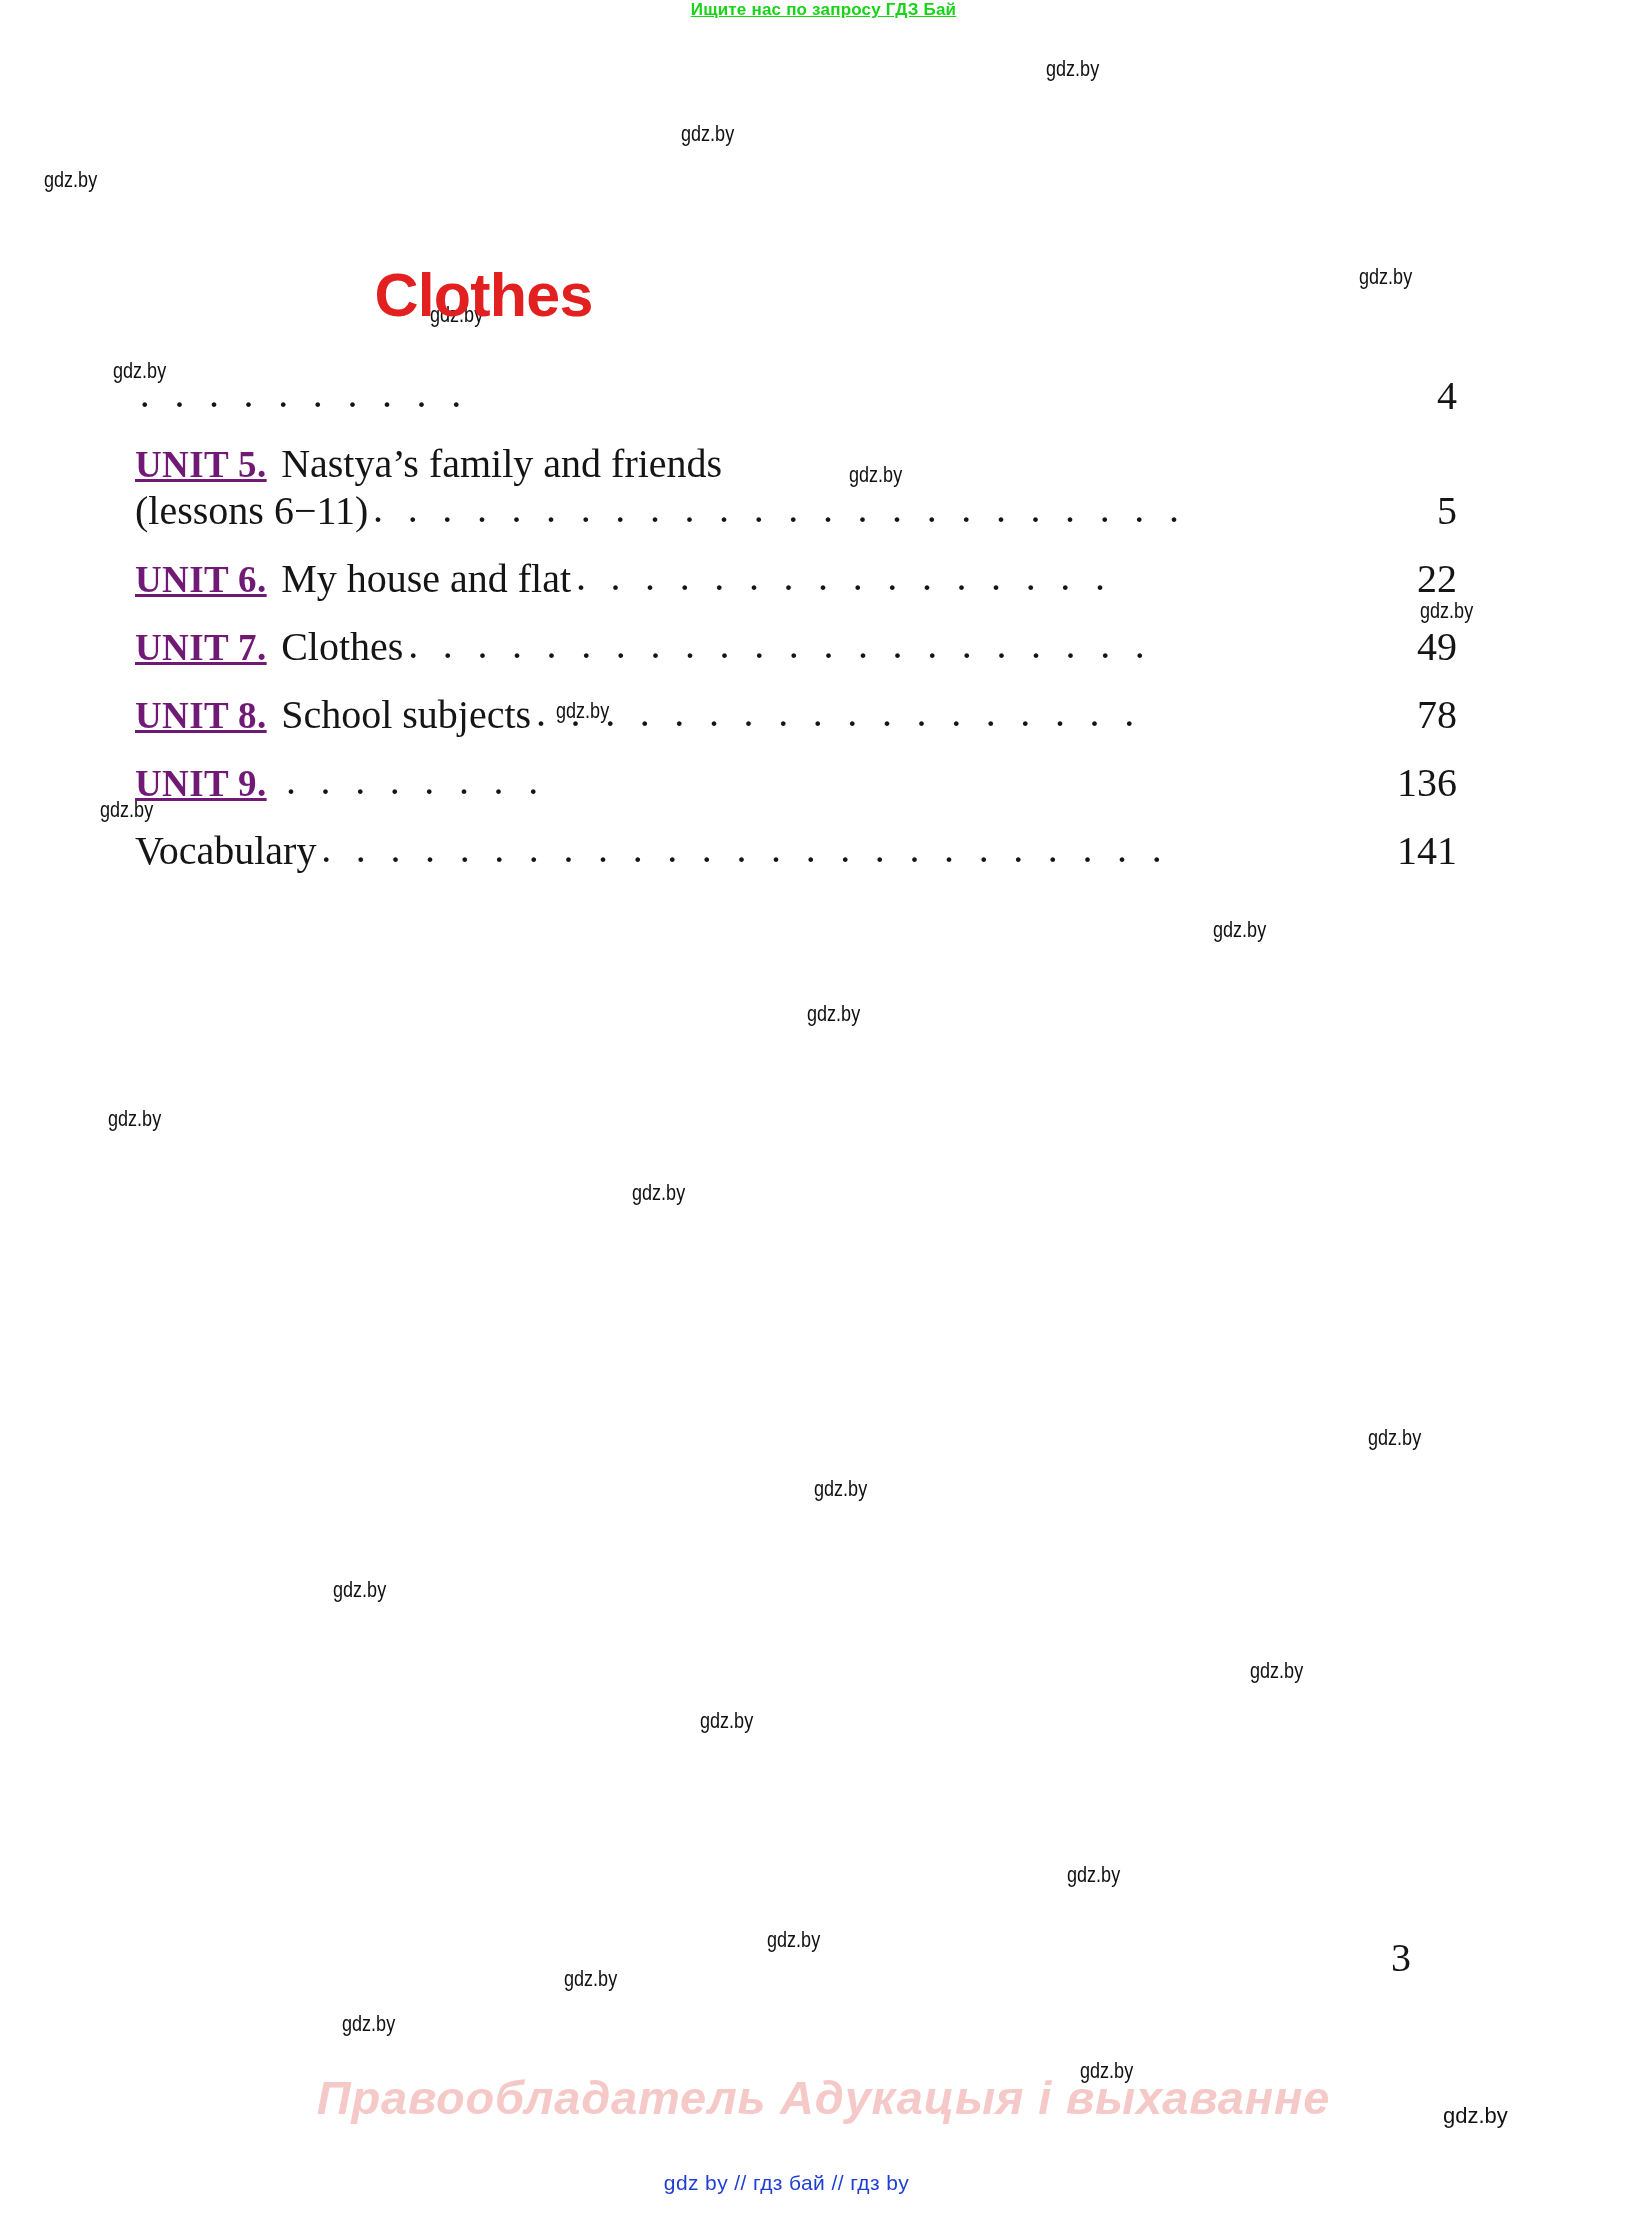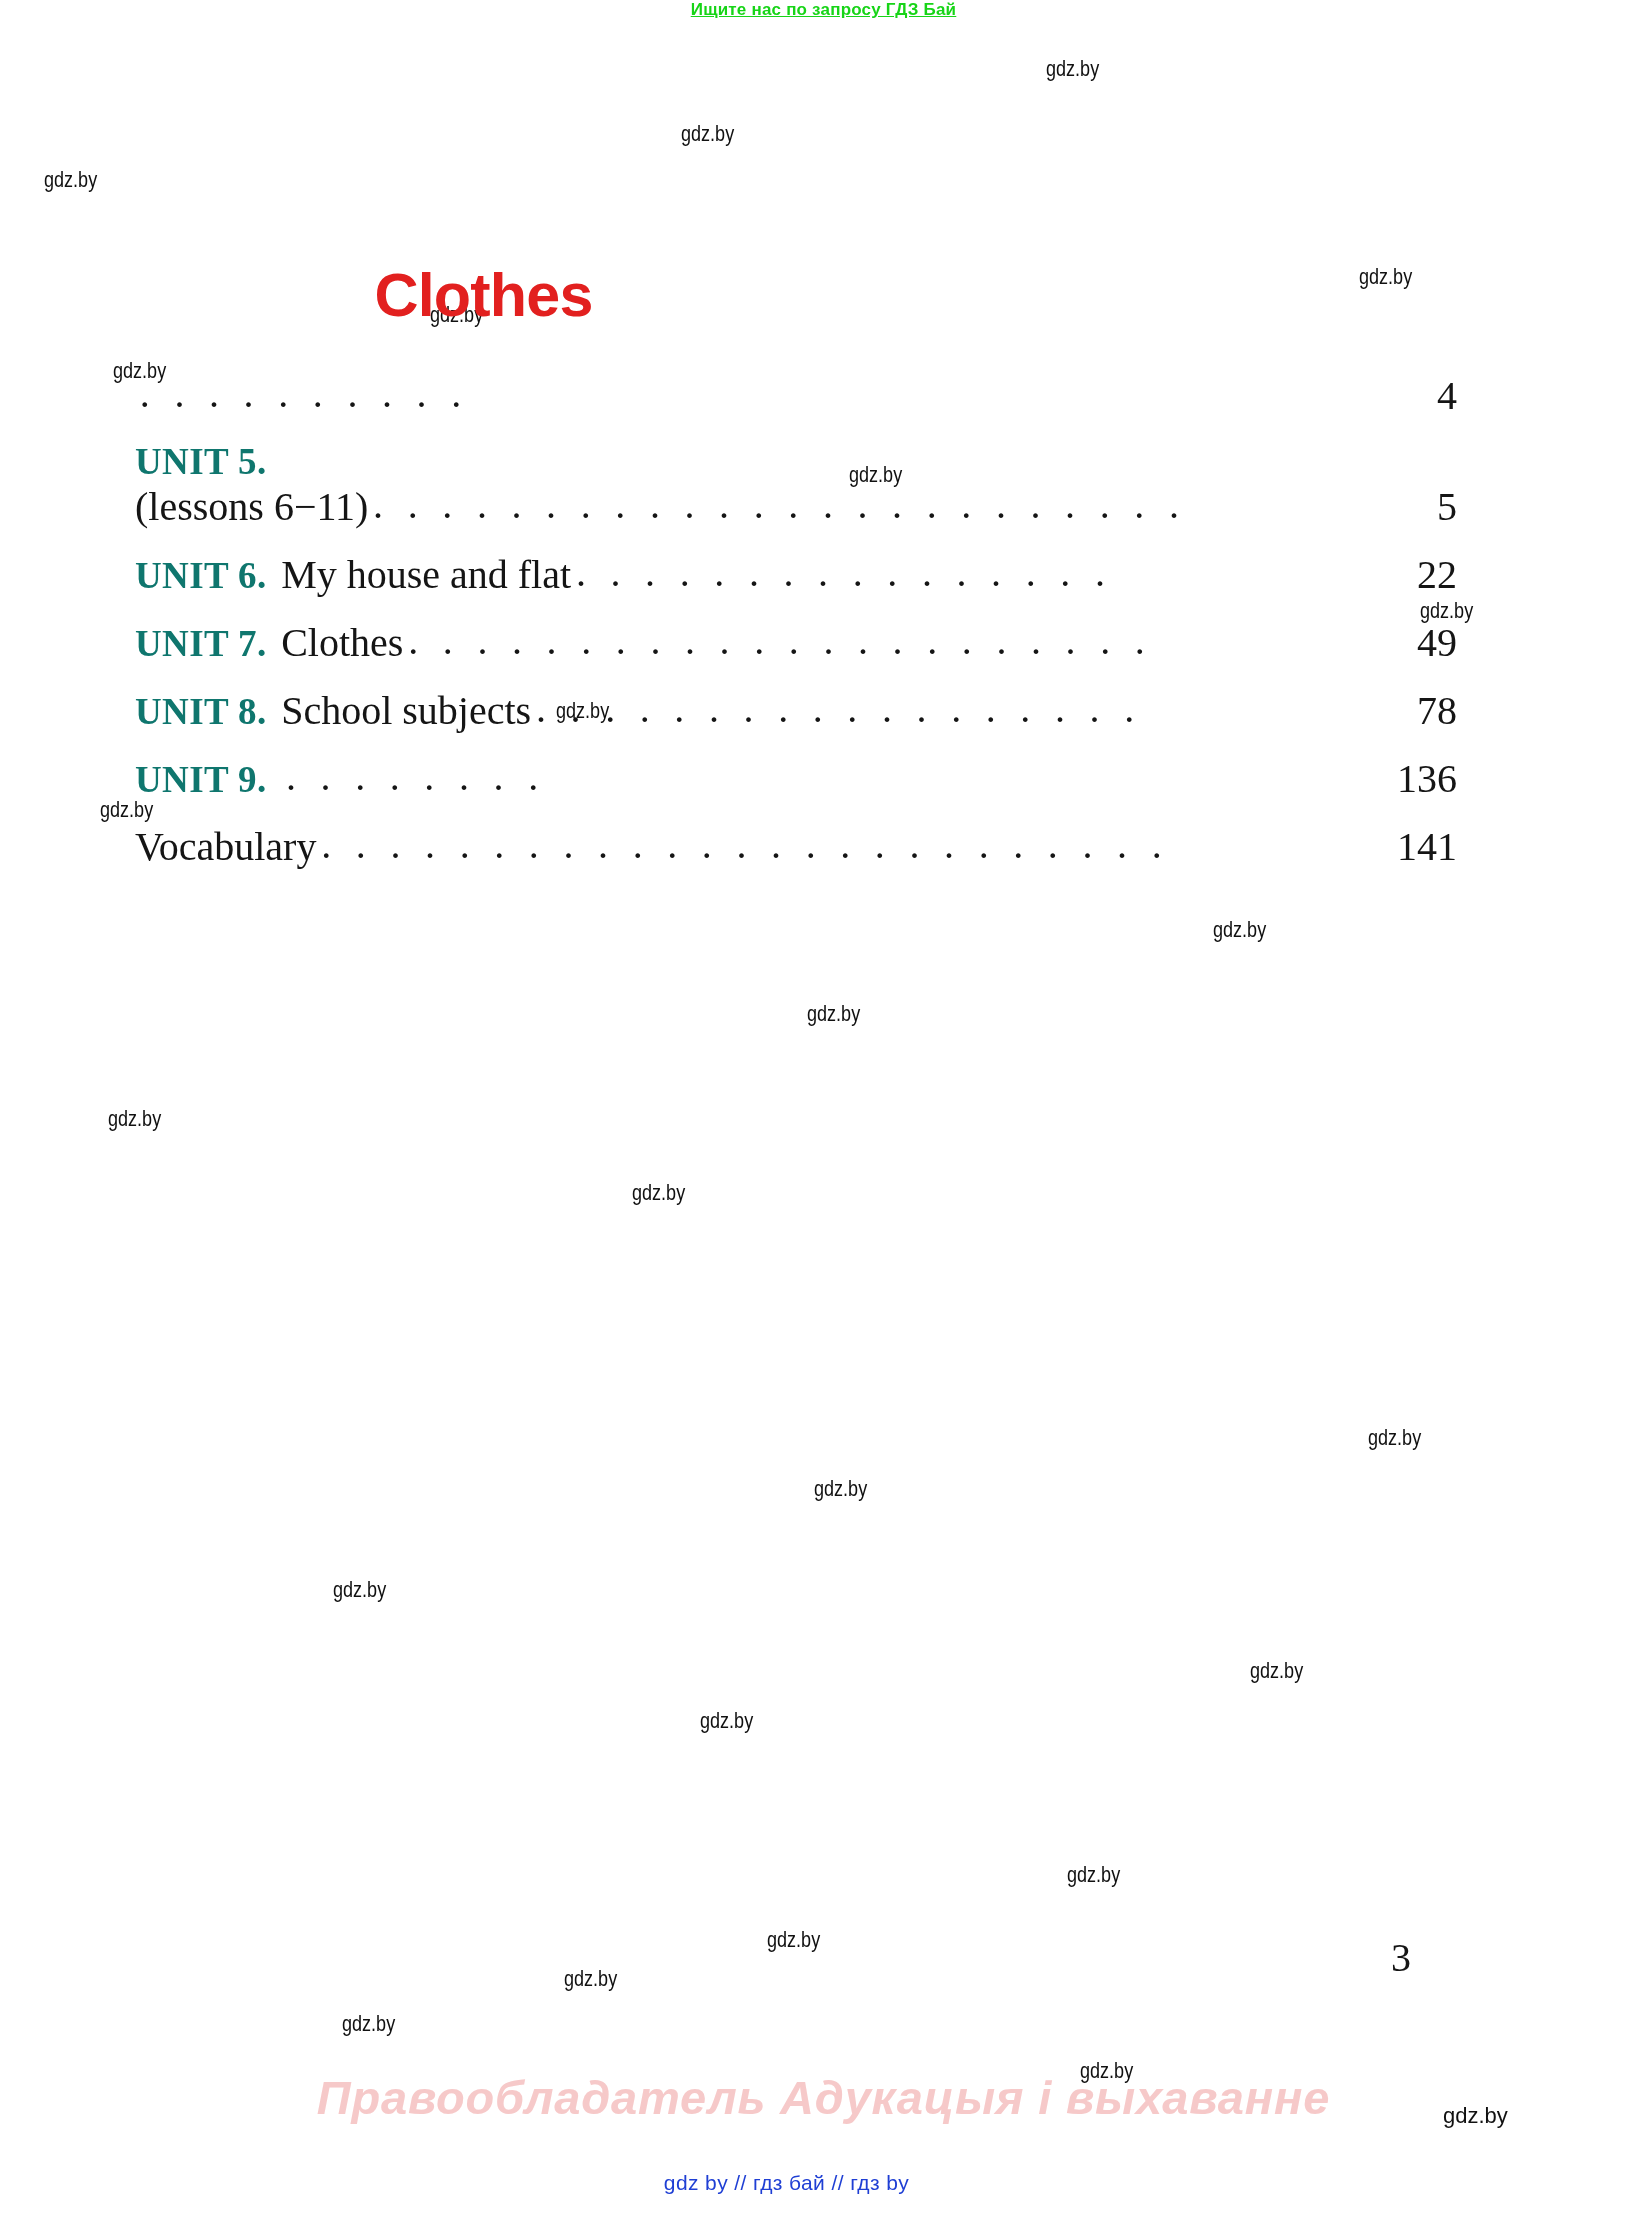--- a/index.html
+++ b/index.html
@@ -74,27 +74,28 @@
     align-items: baseline;
     width: 100%;
     margin-bottom: 21px;
     font-size: 40px;
     color: #151515;
     font-family: "Liberation Serif", serif;
   }
   .toc-row.tight { margin-bottom: 0px; }
 
   .unit-label {
-    color: #0f766e;
+    color: #701a75;
     font-weight: bold;
     font-size: 37px;
     letter-spacing: 0.4px;
     white-space: nowrap;
     padding-right: 14.5px;
     font-family: "Liberation Serif", serif;
+    text-decoration: underline;
   }
   .toc-title {
     white-space: nowrap;
     font-size: 40px;
   }
   .leader {
     flex: 1 1 auto;
     overflow: hidden;
     white-space: nowrap;
     margin: 0 6.4px 0 4.8px;
@@ -187,20 +188,21 @@
 
 <h1 class="page-title">Clothes</h1>
 
 <div class="toc" id="toc-list">
     <div class="toc-row">
       <span class="leader">. . . . . . . . . .</span>
       <span class="page-num">4</span>
     </div>
     <div class="toc-row tight">
       <span class="unit-label">UNIT 5.</span>
+      <span class="toc-title">Nastya’s family and friends</span>
       <span class="leader none"></span>
       <span class="page-num"></span>
     </div>
     <div class="toc-row">
       <span class="toc-title">(lessons 6−11)</span>
       <span class="leader">. . . . . . . . . . . . . . . . . . . . . . . .</span>
       <span class="page-num">5</span>
     </div>
     <div class="toc-row">
       <span class="unit-label">UNIT 6.</span>

